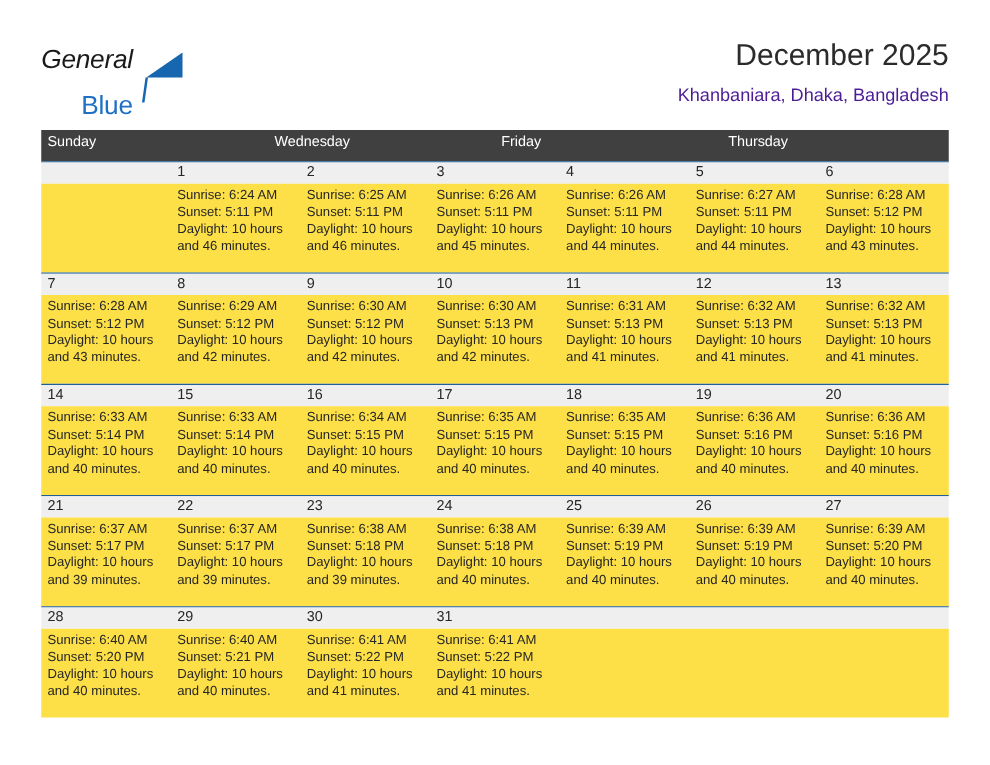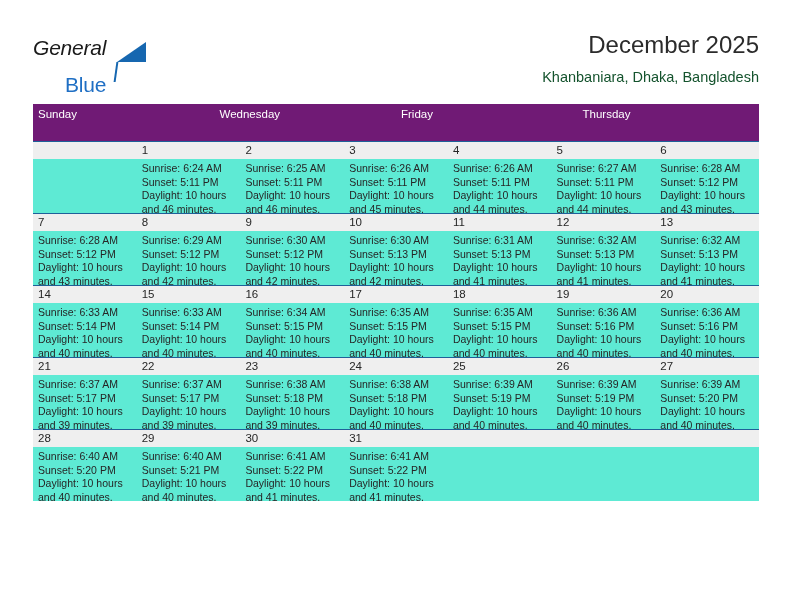--- a/index.html
+++ b/index.html
@@ -84,36 +84,36 @@
   .cal-title {
     font-size: 24px;
     font-weight: normal;
     color: #2b2b2b;
     line-height: 34px;
     white-space: nowrap;
   }
   .cal-subtitle {
     margin-top: 6px;
     font-size: 14.5px;
-    color: #14532d;
+    color: #4c1d95;
     line-height: 18px;
     white-space: nowrap;
   }
 
   
   .calendar {
     position: absolute;
     left: 33px;
     top: 104px;
     width: 726px;
   }
   .dow-row {
     display: flex;
-    background: #701a75;
-    height: 37px;
+    background: #404040;
+    height: 25px;
   }
   .dow {
     flex: 1 1 0;
     color: #ffffff;
     font-size: 11.5px;
     line-height: 21px;
     padding-left: 5px;
     box-sizing: border-box;
     white-space: nowrap;
   }
@@ -132,22 +132,22 @@
   .datenum {
     flex: 1 1 0;
     font-size: 11.5px;
     line-height: 17px;
     padding-left: 5px;
     box-sizing: border-box;
     color: #262626;
   }
   .content-row {
     display: flex;
-    height: 54px;
-    background: #5eead4;
+    height: 71px;
+    background: #fde047;
   }
   .cell {
     flex: 1 1 0;
     box-sizing: border-box;
     padding: 3px 5px 0 5px;
     font-size: 10.5px;
     line-height: 13.6px;
     color: #262626;
   }
   .cell .ln {

